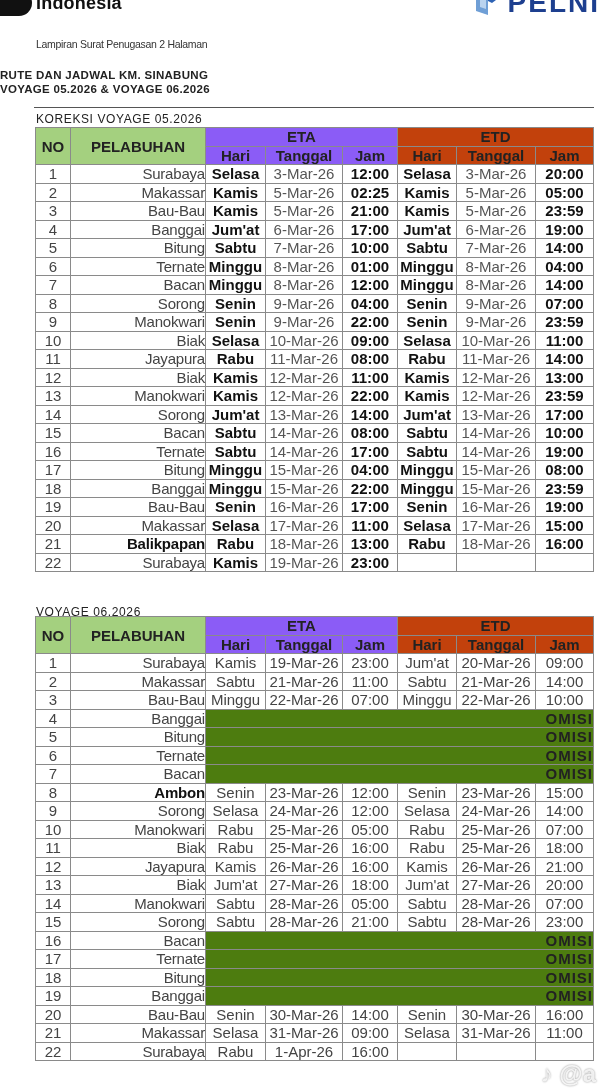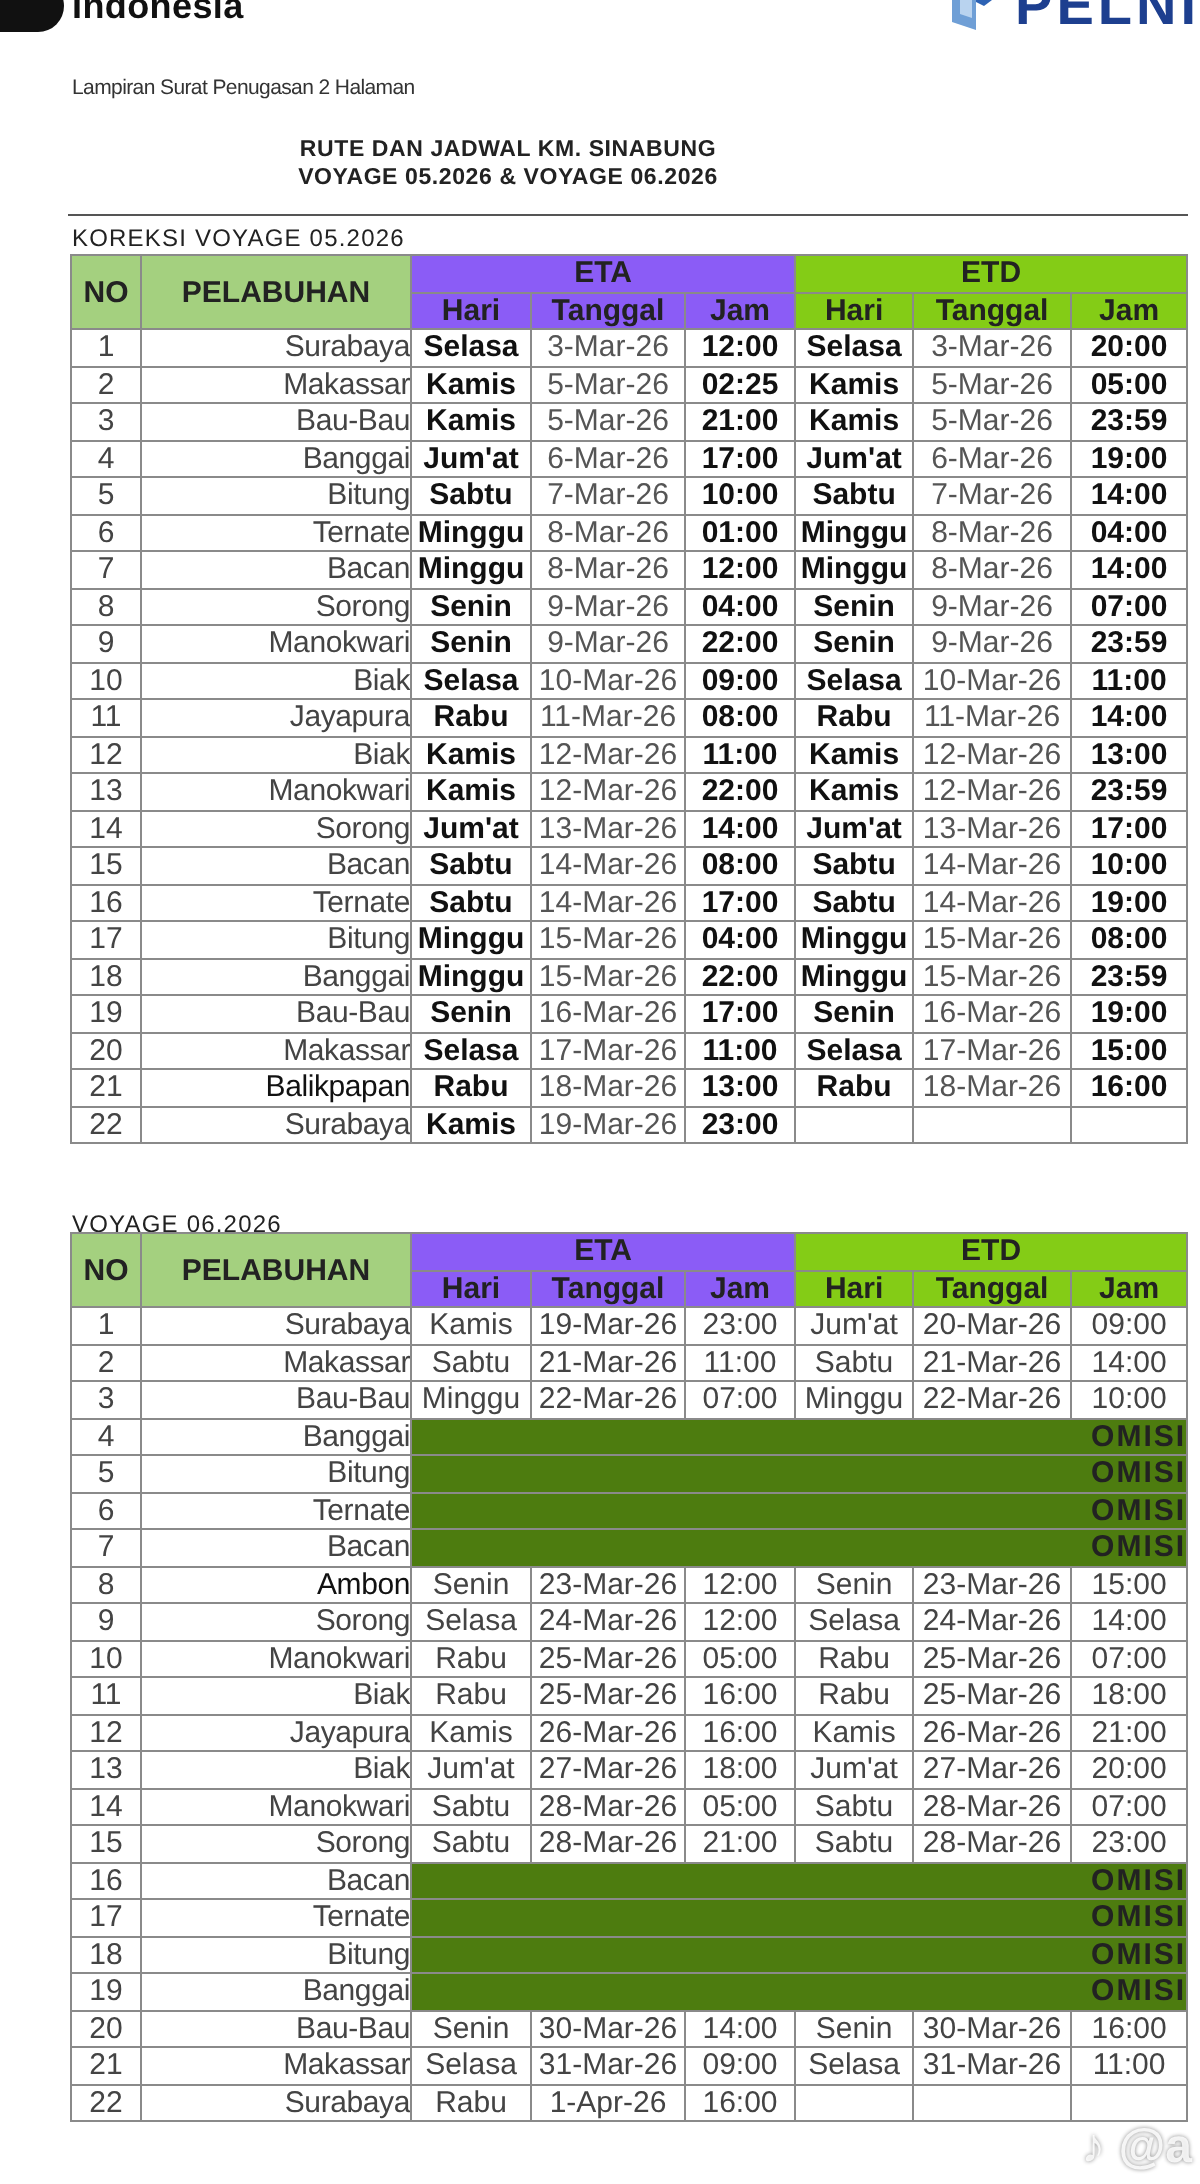--- a/index.html
+++ b/index.html
@@ -4,32 +4,32 @@
   <style>
     html, body { margin: 0; padding: 0; background: #ffffff; }
     body { width: 600px; height: 1092px; overflow: hidden; position: relative; font-family: "Liberation Sans", sans-serif; color: #222; }
     .logo-left { position: absolute; left: 0; top: -10px; height: 26px; display: flex; align-items: center; }
     .logo-left .mark { width: 32px; height: 26px; background: #111; border-radius: 0 16px 16px 0; margin-right: 4px; }
     .logo-left .word { font-weight: bold; font-size: 18px; color: #111; letter-spacing: 0.2px; }
     .logo-right { position: absolute; right: 0; top: -12px; height: 30px; display: flex; align-items: center; }
     .logo-right .mark { width: 28px; height: 28px; margin-right: 6px; }
     .logo-right .word { font-weight: bold; font-size: 28px; color: #1d3f8f; letter-spacing: 2px; }
     .attachment { position: absolute; left: 36px; top: 38px; font-size: 10.5px; color: #333; letter-spacing: -0.3px; }
-    .doc-title { position: absolute; left: 0; width: 508px; top: 68px; text-align: center; font-weight: bold; font-size: 11.5px; line-height: 14px; color: #222; letter-spacing: 0.3px; }
+    .doc-title { position: absolute; left: 0; width: 508px; top: 68px; font-weight: bold; font-size: 11.5px; line-height: 14px; color: #222; letter-spacing: 0.3px; }
     .rule { position: absolute; left: 34px; width: 560px; top: 107px; height: 0; border-top: 1.5px solid #555; }
     .section-title { position: absolute; left: 36px; font-weight: normal; font-size: 12px; color: #222; letter-spacing: 0.6px; }
     table.sched { position: absolute; left: 35px; width: 558px; border-collapse: collapse; table-layout: fixed; font-size: 15px; }
     table.sched td, table.sched th { border: 1px solid #8a8a8a; padding: 0; height: 17.5px; line-height: 17px; overflow: hidden; white-space: nowrap; }
     table.sched th { font-weight: bold; color: #222; }
     th.green { background: #a4d07f; }
     th.blue { background: #8b5cf6; }
-    th.yellow { background: #84cc16; }
+    th.yellow { background: #c2410c; }
     td.no { text-align: center; color: #444; }
     td.port { text-align: right; padding-left: 6px !important; color: #444; letter-spacing: -0.2px; }
-    td.port.bold { font-weight: normal; color: #111; }
+    td.port.bold { font-weight: bold; color: #111; }
     td.c { text-align: center; }
     .v1 td.day { font-weight: bold; color: #111; }
     .v1 td.date { color: #555; }
     .v1 td.time { font-weight: bold; color: #111; }
     .v2 td.day, .v2 td.date, .v2 td.time { color: #444; font-weight: normal; }
     td.omisi { background: #4d7c0f; text-align: right; font-weight: bold; letter-spacing: 1px; color: #222; }
     .watermark { position: absolute; right: 4px; bottom: 4px; font-size: 24px; color: rgba(255,255,255,0.85); text-shadow: 0 0 2px #888; font-weight: bold; }
   </style>
 </head>
 <body>

